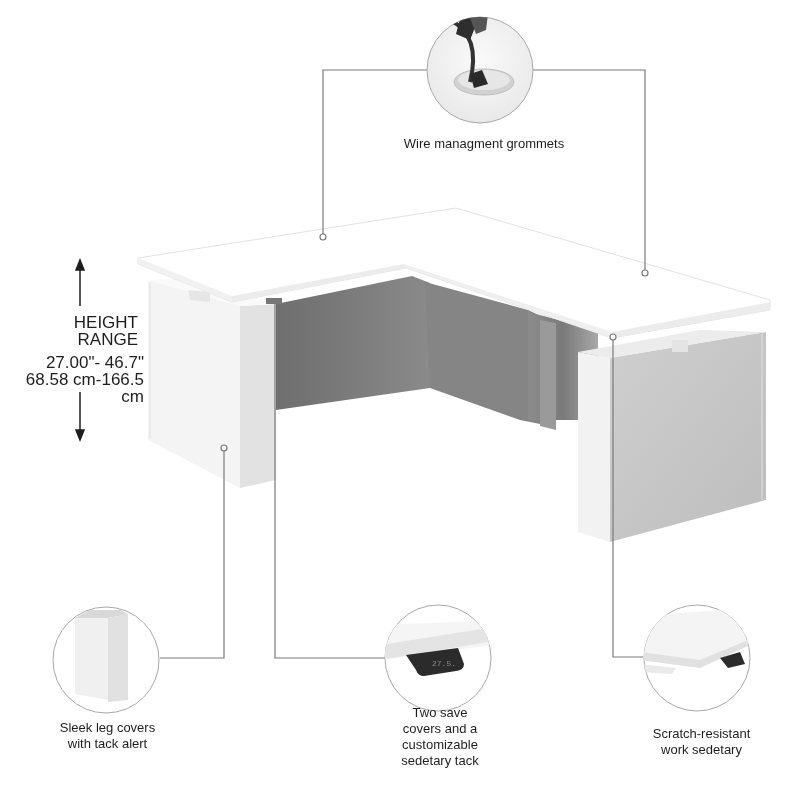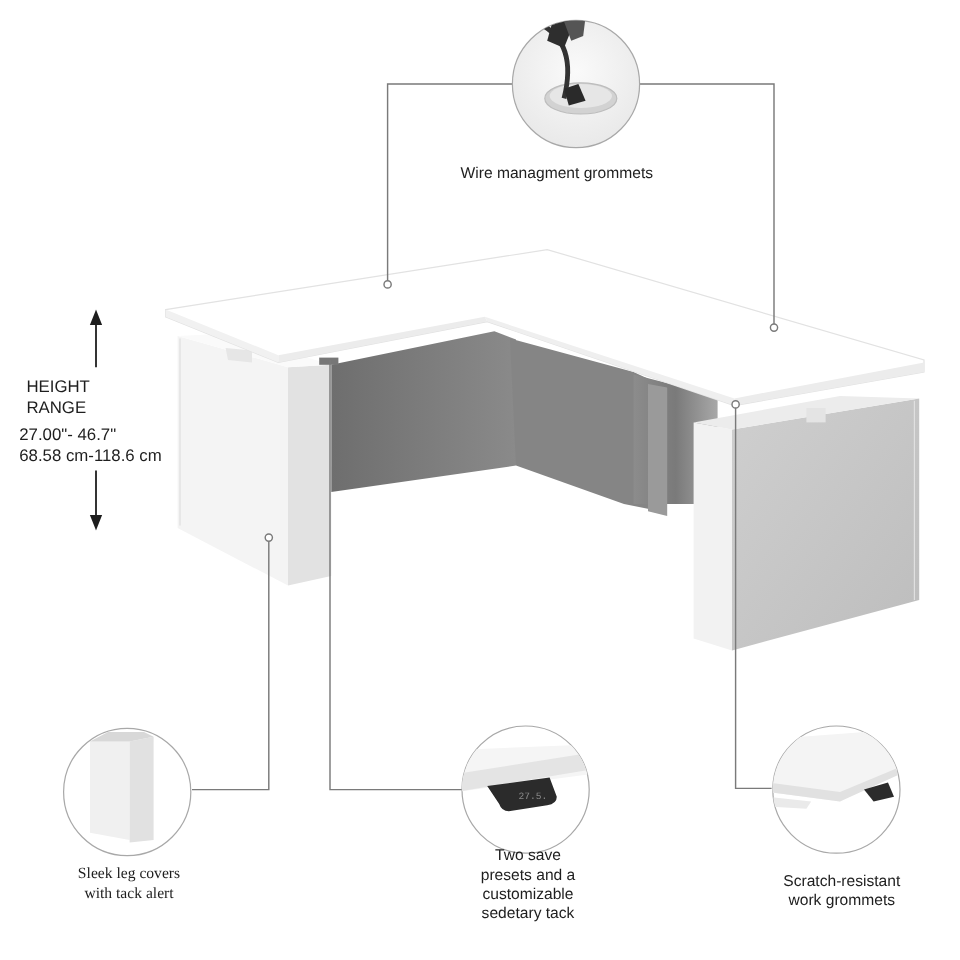--- a/index.html
+++ b/index.html
@@ -1,20 +1,20 @@
 <!DOCTYPE html>
 <html><head>
   <meta charset="utf-8">
   <style>
     html, body { margin: 0; padding: 0; background: #ffffff; }
     body { width: 800px; height: 800px; position: relative; overflow: hidden;
            font-family: "Liberation Sans", "DejaVu Sans", sans-serif; color: #222; }
     svg.scene { position: absolute; left: 0; top: 0; }
     .label { position: absolute; text-align: center; font-size: 13px; line-height: 16px; color: #1e1e1e; }
-    .height-label { position: absolute; text-align: left; font-size: 14px; line-height: 17px; color: #1e1e1e; }
+    .height-label { position: absolute; text-align: right; font-size: 17px; line-height: 17px; color: #1e1e1e; }
   </style>
 </head>
 <body>
 
 <svg class="scene" width="800" height="800" viewBox="0 0 800 800">
   <defs>
     <linearGradient id="modL" x1="0" y1="0" x2="1" y2="0">
       <stop offset="0" stop-color="#6e6e6e"></stop>
       <stop offset="1" stop-color="#8a8a8a"></stop>
     </linearGradient>
@@ -141,41 +141,41 @@
       </clipPath>
     <g clip-path="url(#cSur)">
       <polygon points="640,616 748,608 748,642 700,668 640,660" fill="#f4f4f4"></polygon>
       <polygon points="640,652 700,660 748,640 748,646 700,668 640,660" fill="#e1e1e1"></polygon>
       <polygon points="720,658 740,652 745,664 728,668" fill="#2b2b2b"></polygon>
       <polygon points="640,664 676,668 672,674 640,672" fill="#eaeaea"></polygon>
     </g>
   </g>
 </svg>
 
-<div class="label" style="left:344px; top:136px; width:240px;">
+<div class="label" style="left:364px; top:136px; width:240px;">
   <span>Wire managment grommets</span>
 </div>
 
-<div class="label" style="left:40px; top:720px; width:135px;font-family:Liberation Serif, serif;">
+<div class="label" style="left:40px; top:720px; width:135px;">
   <div>Sleek leg covers</div>
   <div>with tack alert</div>
 </div>
 
 <div class="label" style="left:380px; top:705px; width:120px;">
   <div>Two save</div>
-  <div>presets and a</div>
+  <div>covers and a</div>
   <div>customizable</div>
   <div>sedetary tack</div>
 </div>
 
 <div class="label" style="left:634px; top:726px; width:135px;">
   <div>Scratch-resistant</div>
-  <div>work grommets</div>
+  <div>work sedetary</div>
 </div>
 
 <div class="height-label" style="left:22px; top:314px; width:116px;">
   <div>HEIGHT</div>
   <div>RANGE</div>
 </div>
 <div class="height-label" style="left:16px; top:354px; width:128px;">
   <div>27.00"-  46.7"</div>
-  <div>68.58 cm-118.6 cm</div>
+  <div>68.58 cm-166.5 cm</div>
 </div>
 
 </body></html>

